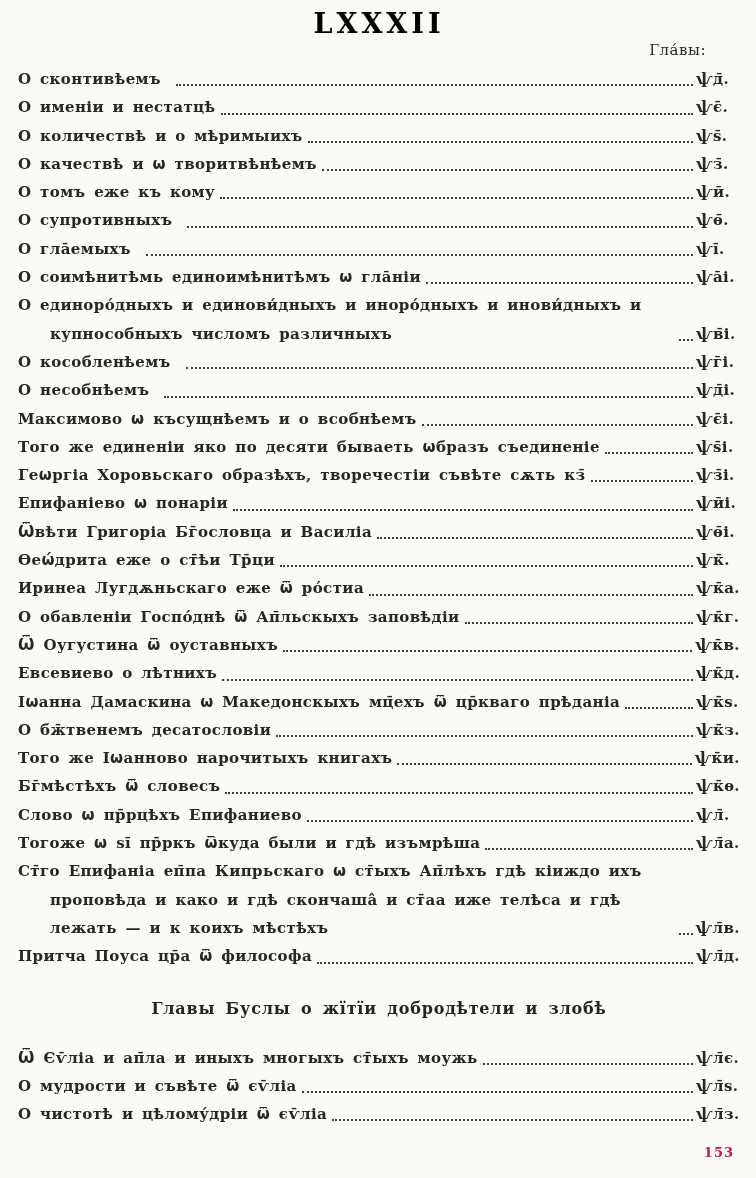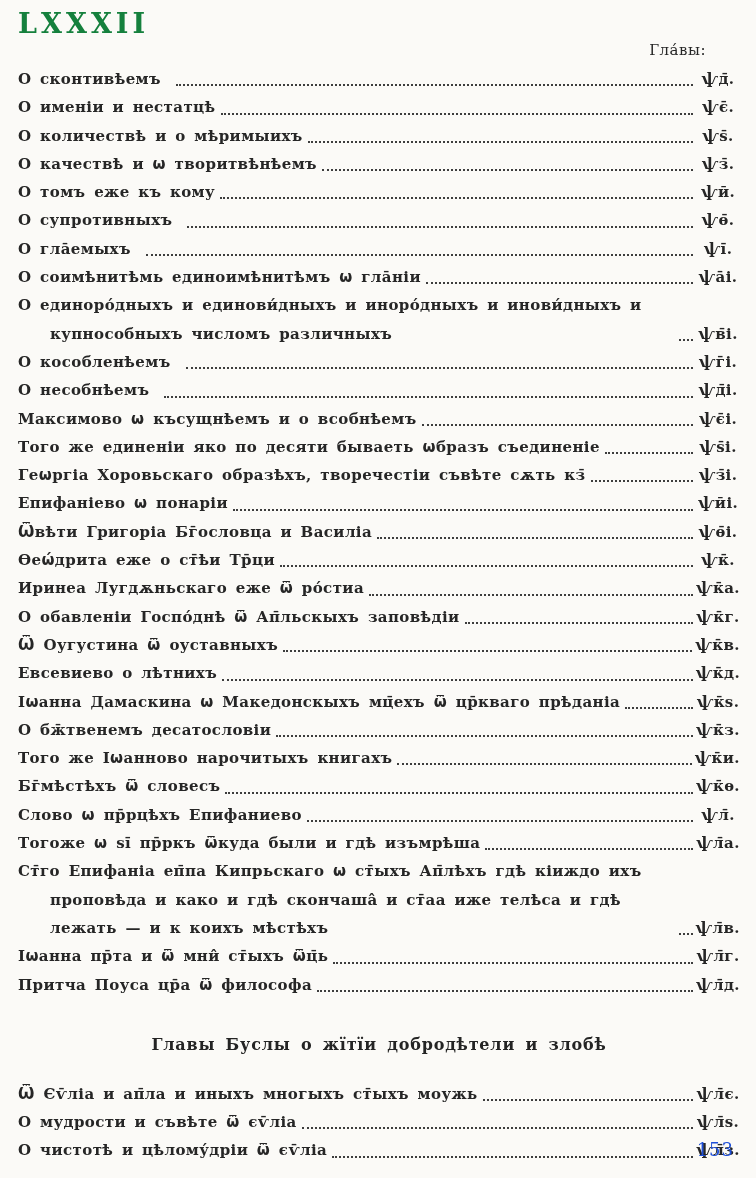--- a/index.html
+++ b/index.html
@@ -15,25 +15,26 @@
     overflow: hidden;
     position: relative;
   }
   .page {
     padding: 6px 16px 0 18px;
     position: relative;
     height: 1172px;
     box-sizing: border-box;
   }
   .roman-title {
+    text-align: center;
     font-size: 27px;
     font-weight: bold;
     letter-spacing: 4px;
     margin: 2px 0 2px 0;
-    color: #15803d;
+    color: #000000;
   }
   .glavy-label {
     text-align: right;
     padding-right: 34px;
     font-weight: normal;
     font-size: 15px;
     margin: 2px 0 6px 0;
     letter-spacing: 0.5px;
   }
   .toc { width: 100%; }
@@ -53,40 +54,40 @@
   }
   .leader {
     flex: 1 1 auto;
     min-width: 14px;
     border-bottom: 2px dotted #3d3d3d;
     margin: 0 3px 7px 5px;
   }
   .num {
     white-space: nowrap;
     min-width: 44px;
-    text-align: center;
+    text-align: left;
     flex: 0 0 auto;
   }
   .section-heading {
     text-align: center;
     font-size: 16px;
     font-weight: bold;
     letter-spacing: 0.8px;
     word-spacing: 4px;
-    margin: 36px 40px 26px 40px;
+    margin: 28px 40px 26px 40px;
     color: #242424;
   }
   .page-number {
     position: absolute;
     right: 22px;
     bottom: 12px;
-    font-size: 18px;
-    font-weight: normal;
+    font-size: 13px;
+    font-weight: bold;
     letter-spacing: 1px;
-    color: #1d4ed8;
+    color: #be185d;
   }
 </style>
 </head>
 <body>
 
 <div class="page">
 
   <h1 class="roman-title">LXXXII</h1>
 
   <div class="glavy-label">Гла́вы:</div>
@@ -254,25 +255,20 @@
     <span class="leader"></span>
     <span class="num">ѱл̄а.</span>
   </div>
 
   <div class="entry">
     <span class="entry-text">Ст̄го Епифаніа еп̄па Кипрьскаго ѡ ст̄ыхъ Ап̄лѣхъ гдѣ кіиждо ихъ проповѣда и како и гдѣ скончаша̂ и ст̄аа иже телѣса и гдѣ лежать — и к коихъ мѣстѣхъ</span>
     <span class="leader"></span>
     <span class="num">ѱл̄в.</span>
   </div>
 
-  <div class="entry">
-    <span class="entry-text">Іѡанна пр̄та и ѿ мни̂ ст̄ыхъ ѿц̄ь</span>
-    <span class="leader"></span>
-    <span class="num">ѱл̄г.</span>
-  </div>
 
   <div class="entry">
     <span class="entry-text">Притча Поуса цр̄а ѿ философа</span>
     <span class="leader"></span>
     <span class="num">ѱл̄д.</span>
   </div>
 </div>
 
   <h2 class="section-heading">Главы Буслы о жїтїи добродѣтели и злобѣ</h2>
 

